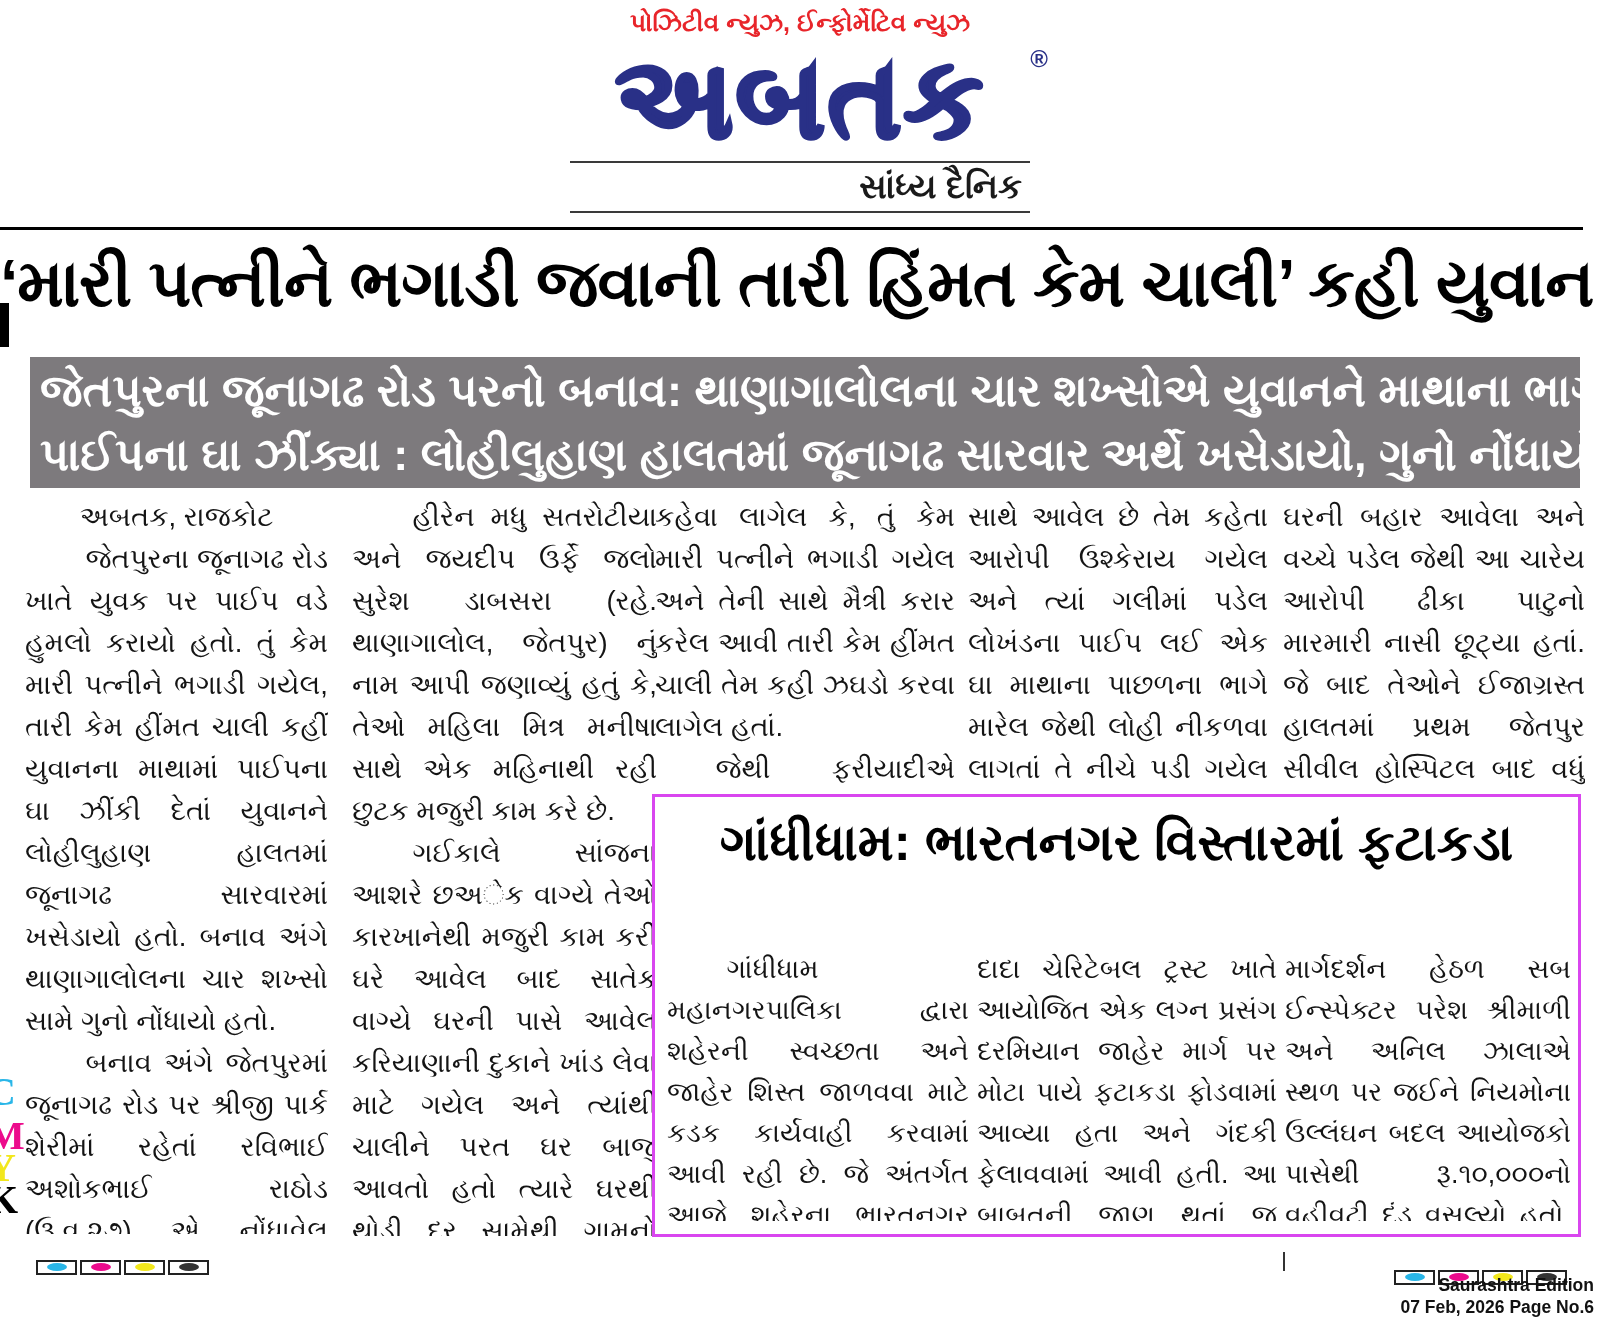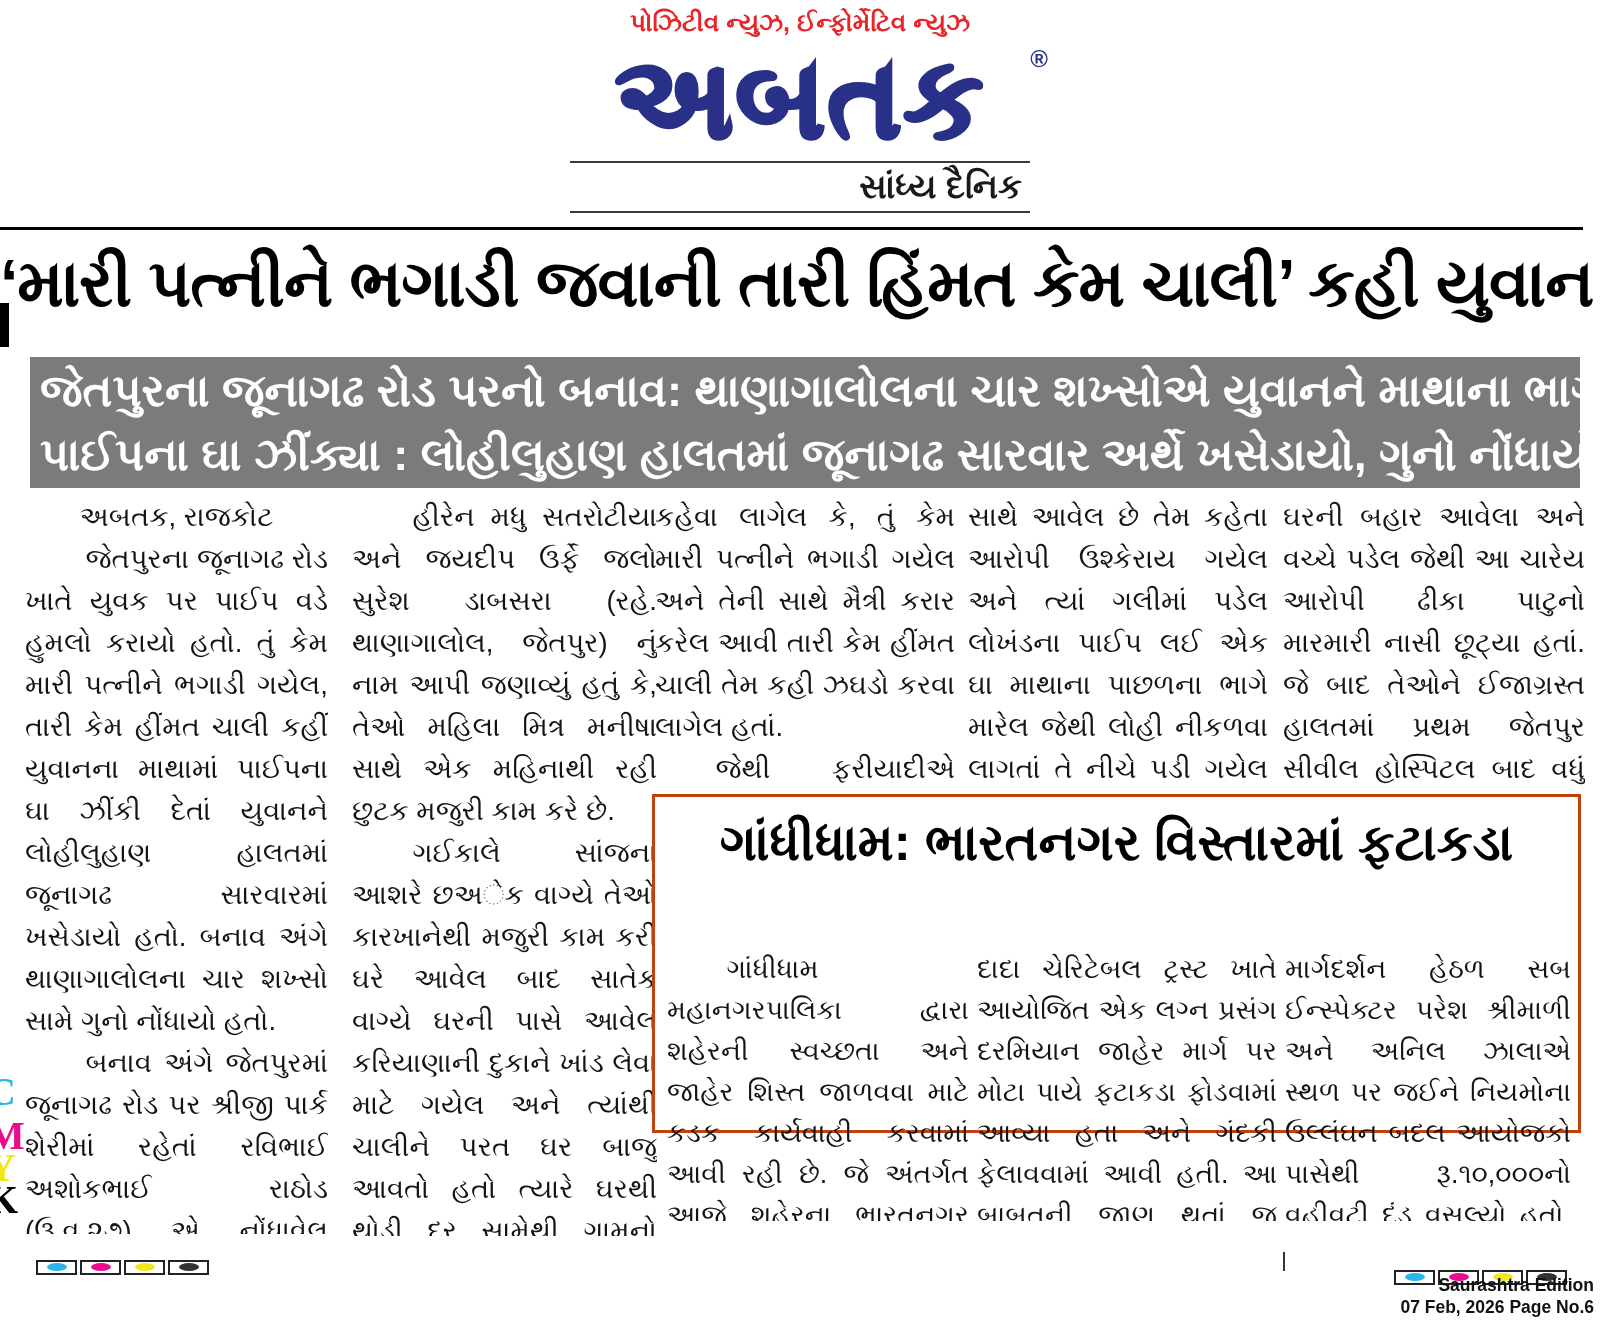--- a/index.html
+++ b/index.html
@@ -35,22 +35,22 @@
   .col p{margin:0;}
   .para-indent{text-indent:2.2em;}
   .dateline{font-weight:normal;text-align:center;text-indent:0;}
   .col1{left:25px;top:496px;width:303px;height:738px;}
   .col2{left:340px;top:496px;width:305px;height:740px;margin-left:12px;}
   .col3{left:655px;top:496px;width:300px;height:288px;}
   .col4{left:968px;top:496px;width:300px;height:288px;}
   .col5{left:1283px;top:496px;width:302px;height:292px;}
   
   .boxed{
-    position:absolute;left:652px;top:794px;width:929px;height:339px;
-    border:3px solid #c2410c;box-sizing:border-box;background:#fff;
+    position:absolute;left:652px;top:794px;width:929px;height:443px;
+    border:3px solid #d946ef;box-sizing:border-box;background:#fff;
   }
   .box-headline{margin:10px 0 0 0;text-align:center;font-size:51px;font-weight:bold;color:#000;line-height:72px;white-space:nowrap;}
   .box-col{position:absolute;top:152px;text-align:justify;font-size:27px;line-height:41px;color:#141414;height:272px;overflow:hidden;}
   .box-col p{margin:0;}
   .byline{font-weight:bold;text-align:center;text-indent:0;}
   .bcol1{left:12px;width:302px;}
   .bcol2{left:322px;width:300px;}
   .bcol3{left:630px;width:286px;}
   
   .cmyk-letter{position:absolute;left:-13px;font-family:"Liberation Serif",serif;font-weight:bold;font-size:40px;line-height:1;}

